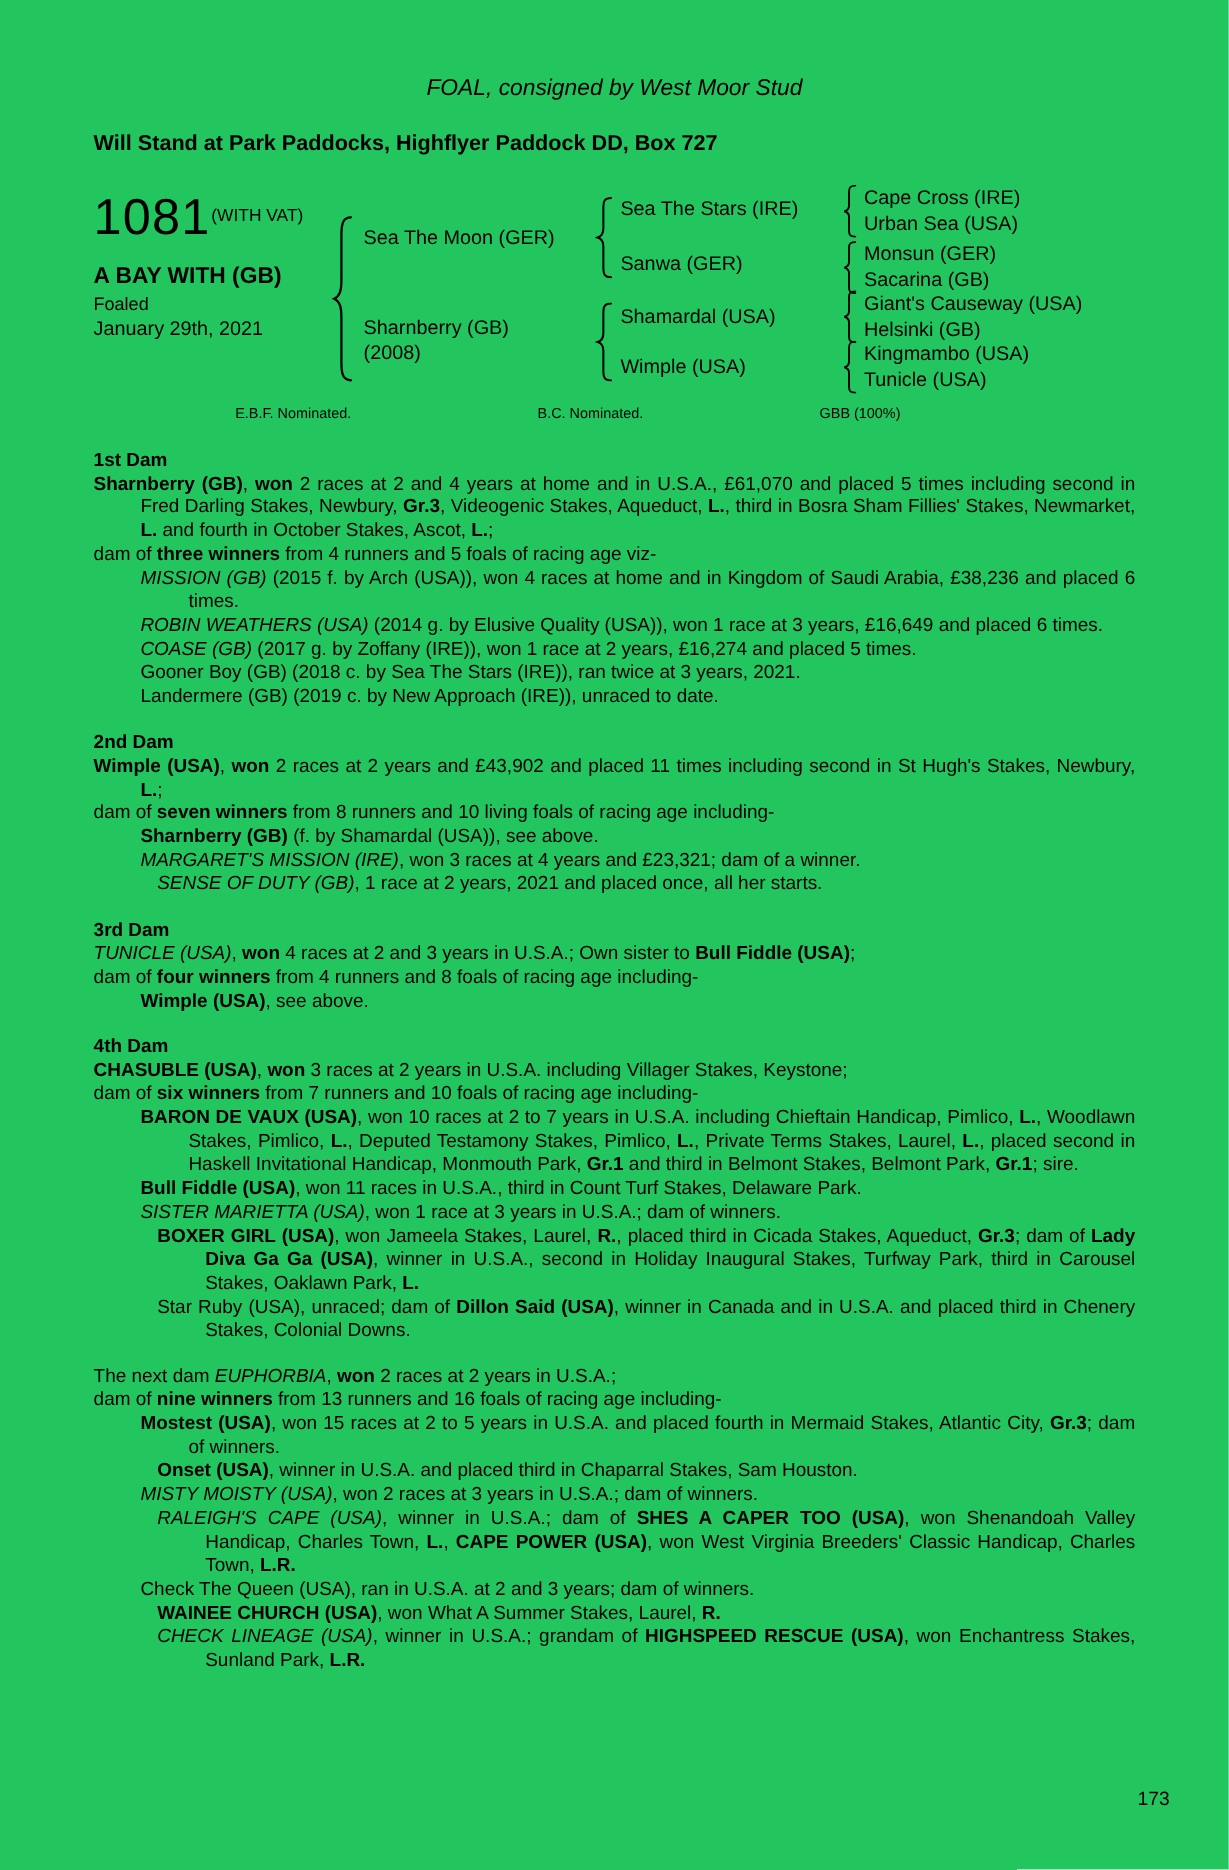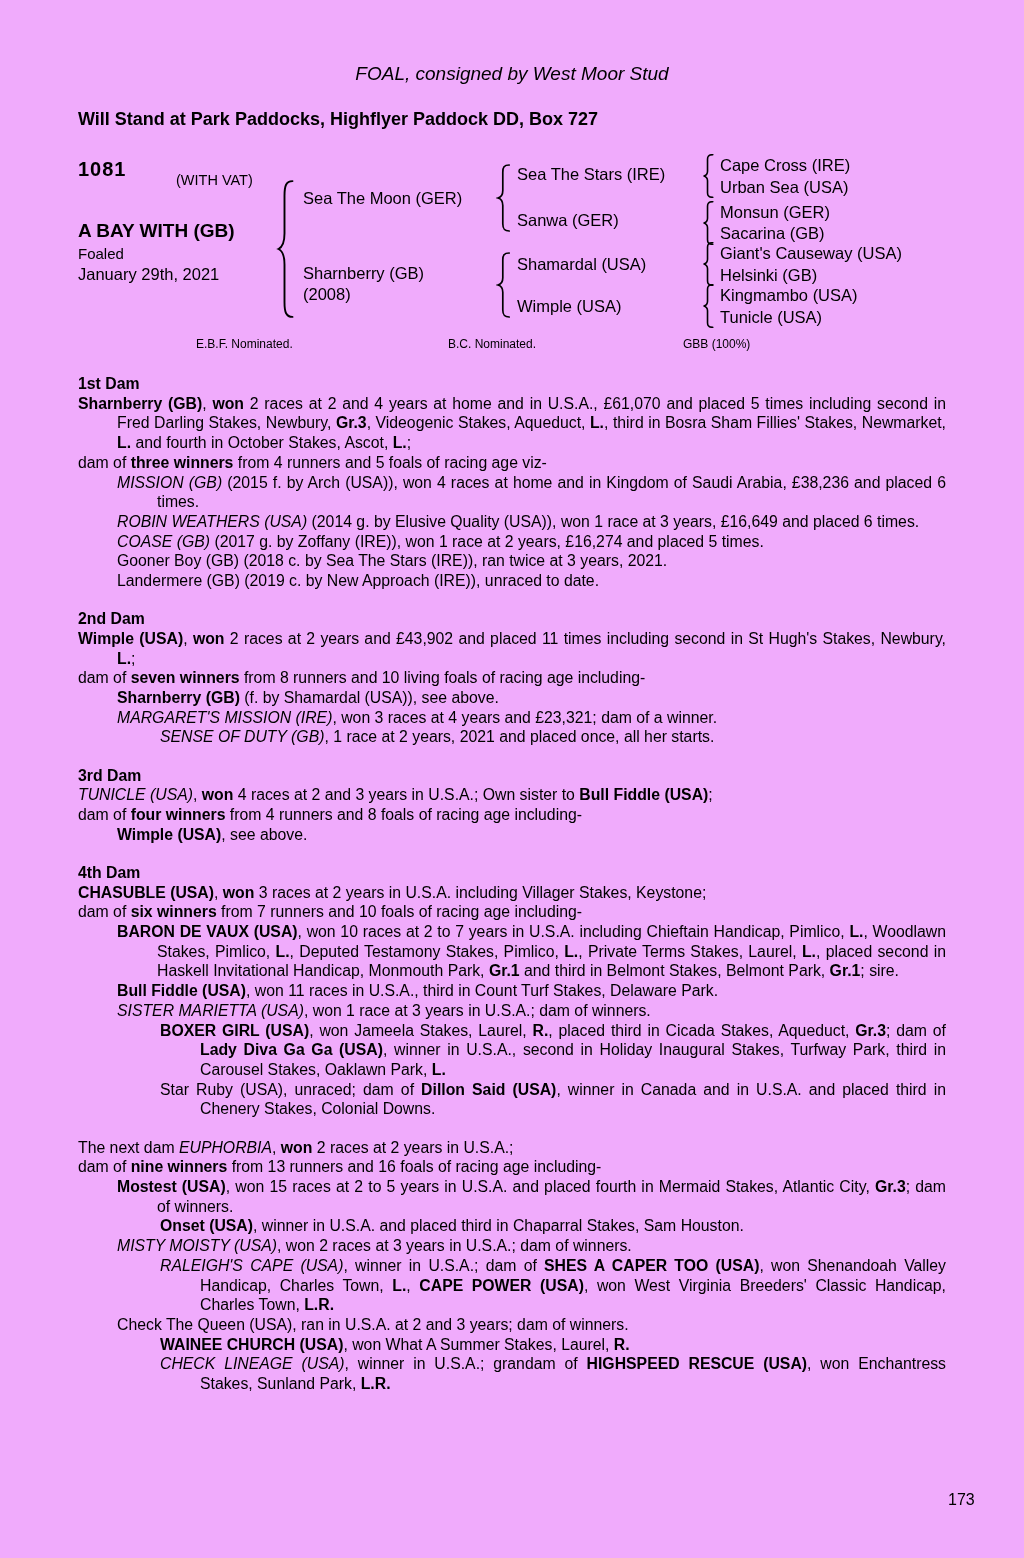--- a/index.html
+++ b/index.html
@@ -1,31 +1,31 @@
 <!DOCTYPE html>
 <html><head>
 <meta charset="utf-8">
 <style>
   html, body { margin: 0; padding: 0; background: #ffffff; }
   .page {
     position: relative;
     width: 1024px;
     height: 1558px;
-    background: #f0abfc;
+    background: #22c55e;
     color: #000;
     font-family: "Liberation Sans", "DejaVu Sans", sans-serif;
     overflow: hidden;
   }
   .abs { position: absolute; white-space: nowrap; line-height: 1.05; }
 
   .doc-title { left: 0; top: 64px; width: 1024px; text-align: center;
                font-size: 19px; font-style: italic; }
   .stand-line { left: 78px; top: 110px; font-size: 18px; font-weight: bold; }
 
-  .lot-number { left: 78px; top: 159px; font-size: 20px; font-weight: bold; letter-spacing: 1px; }
+  .lot-number { left: 78px; top: 159px; font-size: 42px; font-weight: normal; letter-spacing: 1px; }
   .vat-note   { left: 176px; top: 173px; font-size: 14.5px; }
   .horse-name { left: 78px; top: 221px; font-size: 19px; font-weight: bold; }
   .foaled-label { left: 78px; top: 246px; font-size: 15px; }
   .foaled-date  { left: 78px; top: 266px; font-size: 16.5px; }
 
   .ped-name { font-size: 16.5px; }
   .brace { position: absolute; }
   .brace path { fill: none; stroke: #000; stroke-linecap: round; vector-effect: non-scaling-stroke; }
 
   .nom { font-size: 12px; font-weight: normal; top: 338px; }
@@ -34,21 +34,21 @@
     position: absolute;
     left: 78px; top: 374px; width: 868px;
     font-size: 15.8px; line-height: 19.7px;
   }
   .section { margin-top: 18.5px; }
   .section:first-child { margin-top: 0; }
   .sec-heading { font-weight: bold; }
   .para { margin: 0; text-align: justify; }
   .para.l0 { padding-left: 39px; text-indent: -39px; }
   .para.l1 { margin-left: 39px; padding-left: 40px; text-indent: -40px; }
-  .para.l2 { margin-left: 82px; padding-left: 40px; text-indent: -40px; }
+  .para.l2 { margin-left: 53px; padding-left: 40px; text-indent: -40px; }
   .b { font-weight: bold; }
   .i { font-style: italic; }
 
   .page-number { left: 948px; top: 1492px; font-size: 16px; }
 </style>
 </head>
 <body>
 
 <div class="page">
 

